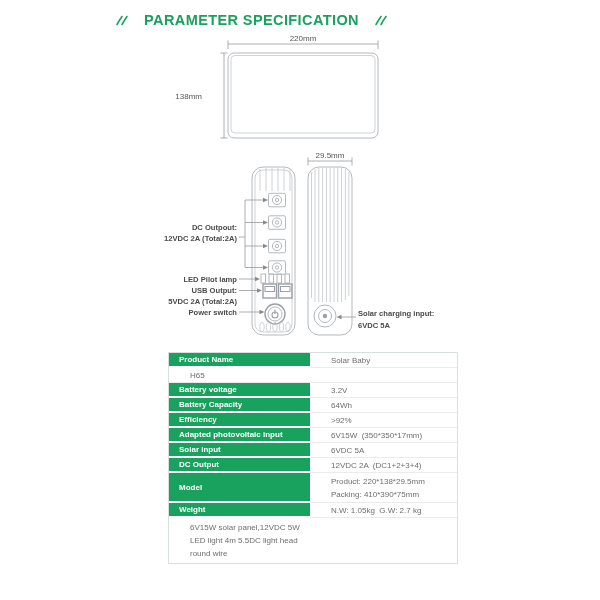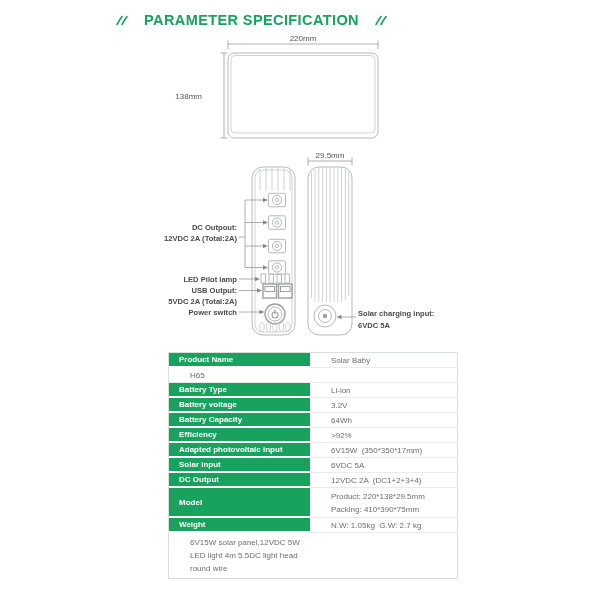--- a/index.html
+++ b/index.html
@@ -193,24 +193,20 @@
 
 <div class="spec-table">
   <div class="trow h1">
     <div class="tlabel">Product Name</div>
     <div class="tvalue">Solar Baby</div>
   </div>
   <div class="trow h1">
     <div class="tvalue">H65</div>
   </div>
   <div class="trow h1">
-    <div class="tlabel">Battery Type</div>
-    <div class="tvalue">Li-ion</div>
-  </div>
-  <div class="trow h1">
     <div class="tlabel">Battery voltage</div>
     <div class="tvalue">3.2V</div>
   </div>
   <div class="trow h1">
     <div class="tlabel">Battery Capacity</div>
     <div class="tvalue">64Wh</div>
   </div>
   <div class="trow h1">
     <div class="tlabel">Efficiency</div>
     <div class="tvalue">&gt;92%</div>

